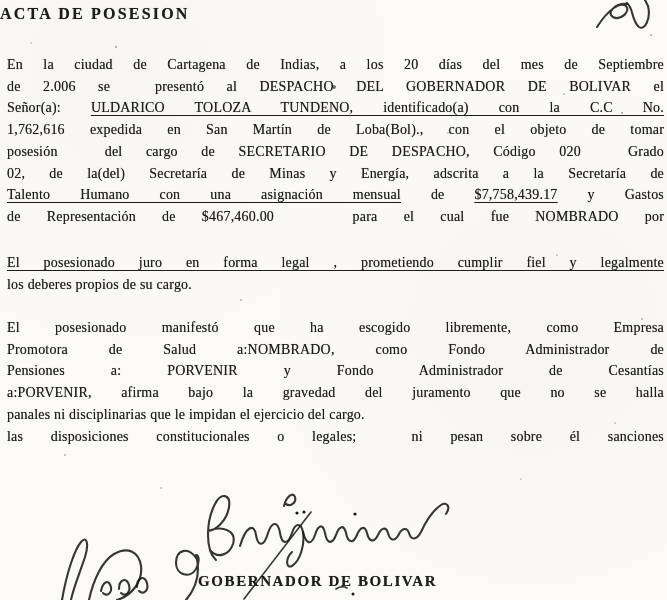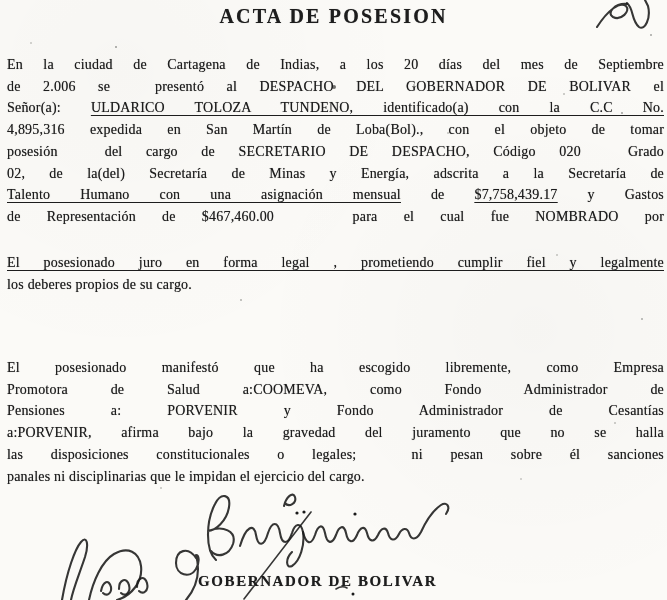--- a/index.html
+++ b/index.html
@@ -19,30 +19,30 @@
       radial-gradient(circle at 80% 55%, rgba(0,0,0,0.02), transparent 45%),
       var(--paper);
     color:var(--ink);
   }
   .scan-text{
     text-shadow:0 0 0.7px rgba(30,30,30,0.55);
     filter:blur(0.25px) contrast(1.05);
   }
   .doc-title{
     position:absolute;top:5px;left:0;width:667px;
-    text-align:center;font-weight:bold;font-size:20px;
+    text-align:left;font-weight:bold;font-size:16px;
     letter-spacing:2.2px;
   }
   .para{
     position:absolute;left:7px;right:3px;
     font-size:14px;line-height:21.7px;letter-spacing:0.2px;
   }
   #para1{top:54px;}
   #para2{top:252px;}
-  #para3{top:317px;margin-top:40px;}
+  #para3{top:317px;}
   .line{
     text-align:justify;text-align-last:justify;
     white-space:normal;
   }
   .line.last{text-align:left;text-align-last:left;}
   .u{
     text-decoration:underline;
     text-underline-offset:3px;
     text-decoration-thickness:1.3px;
   }
@@ -75,39 +75,39 @@
 <div class="page">
 
   <div class="specks"></div>
 
   <div class="doc-title scan-text">ACTA DE POSESION</div>
 
   <div id="para1" class="para scan-text">
       <div class="line"><span>En la ciudad de Cartagena de Indias, a los 20 días del mes de Septiembre</span></div>
       <div class="line"><span>de 2.006 se &nbsp;presentó al DESPACHO DEL GOBERNADOR DE BOLIVAR el</span></div>
       <div class="line"><span>Señor(a): </span><span class="u">ULDARICO TOLOZA TUNDENO, identificado(a) con la C.C No.</span></div>
-      <div class="line"><span>4,895,316 expedida en San Martín de Loba(Bol)., con el objeto de tomar</span></div>
+      <div class="line"><span>1,762,616 expedida en San Martín de Loba(Bol)., con el objeto de tomar</span></div>
       <div class="line"><span>posesión &nbsp;del cargo de SECRETARIO DE DESPACHO, Código 020 &nbsp;Grado</span></div>
       <div class="line"><span>02, de la(del) Secretaría de Minas y Energía, adscrita a la Secretaría de</span></div>
       <div class="line"><span class="u">Talento Humano con una asignación mensual</span><span> de </span><span class="u">$7,758,439.17</span><span> y Gastos</span></div>
       <div class="line"><span>de Representación de $467,460.00 &nbsp; para el cual fue NOMBRADO por</span></div>
     </div>
 
   <div id="para2" class="para scan-text">
       <div class="line"><span class="u">El posesionado juro en forma legal , prometiendo cumplir fiel y legalmente</span></div>
       <div class="line last"><span>los deberes propios de su cargo.</span></div>
     </div>
 
   <div id="para3" class="para scan-text">
       <div class="line"><span>El posesionado manifestó que ha escogido libremente, como Empresa</span></div>
-      <div class="line"><span>Promotora de Salud a:COOMEVA, como Fondo Administrador de</span></div>
+      <div class="line"><span>Promotora de Salud a:NOMBRADO, como Fondo Administrador de</span></div>
       <div class="line"><span>Pensiones a: PORVENIR y Fondo Administrador de Cesantías</span></div>
       <div class="line"><span>a:PORVENIR, afirma bajo la gravedad del juramento que no se halla</span></div>
+      <div class="line last"><span>panales ni disciplinarias que le impidan el ejercicio del cargo.</span></div>
       <div class="line"><span>las disposiciones constitucionales o legales; &nbsp;ni pesan sobre él sanciones</span></div>
-      <div class="line last"><span>panales ni disciplinarias que le impidan el ejercicio del cargo.</span></div>
     </div>
 
   <div class="sig-label scan-text">GOBERNADOR DE BOLIVAR</div>
 
   <svg class="ink-layer" width="667" height="600" viewBox="0 0 667 600">
 
     <g>
       <path class="ink" d="M 597 27 C 608 10 620 1 626 6 C 631 11 621 21 613 17 C 606 13 615 3 627 4"></path>
       <path class="ink" d="M 627 3 C 634 9 631 20 639 27 C 645 31 651 18 648 6 L 645 0"></path>
     </g>

